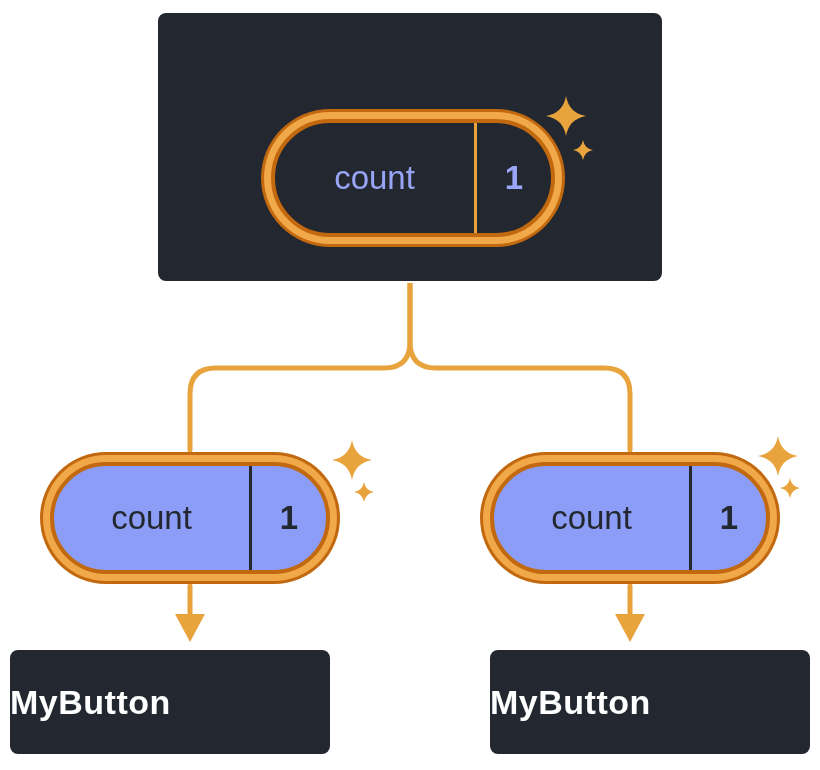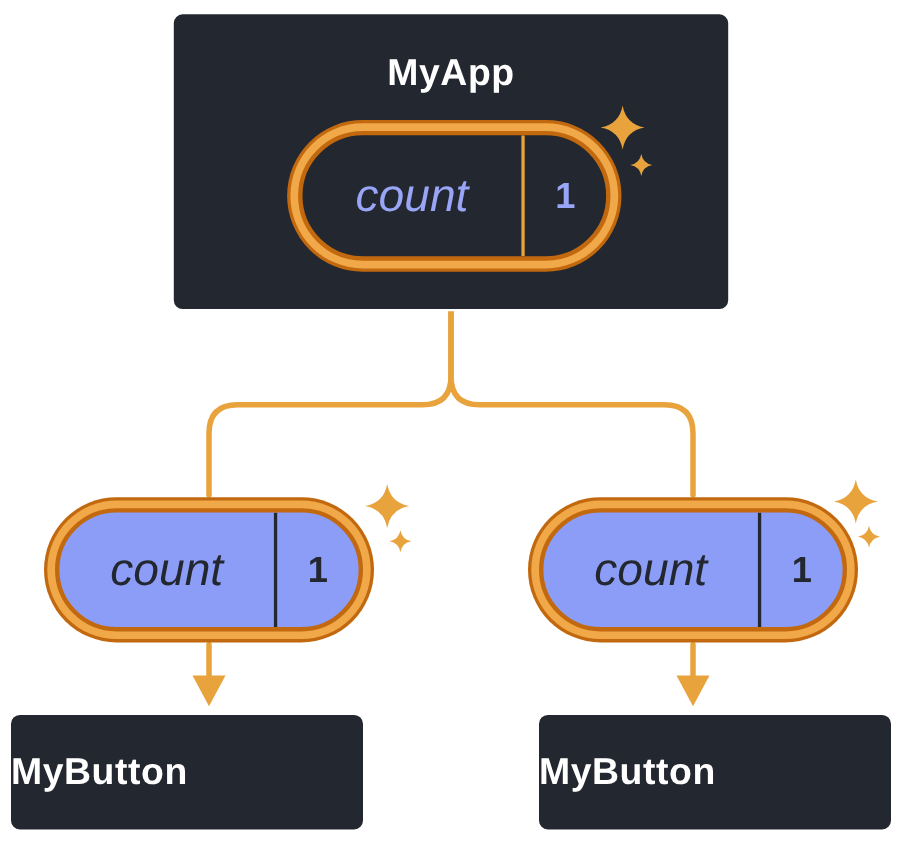--- a/index.html
+++ b/index.html
@@ -68,22 +68,21 @@
   .pill-light { background: var(--pill-light-fill); }
   .root-pill  { left: 113px; top: 106px; width: 284px; height: 118px; }
   .pill-left  { left: 50px;  top: 462px; width: 280px; height: 112px; }
   .pill-right { left: 490px; top: 462px; width: 280px; height: 112px; }
 
   .pill-name {
     flex: 1;
     display: flex;
     align-items: center;
     justify-content: center;
-    font-size: 42px;
-    font-style: italic;
+    font-size: 33px;
   }
   .pill-value {
     width: 74px;
     display: flex;
     align-items: center;
     justify-content: center;
     font-size: 33px;
     font-weight: 700;
   }
   .pill-divider { width: 3px; }
@@ -125,21 +124,20 @@
       <path class="arrow-shaft" d="M 190 586 L 190 618"></path>
       <polygon class="arrow-head" points="175,614 205,614 190,642"></polygon>
     </g>
     <g>
       <path class="arrow-shaft" d="M 630 586 L 630 618"></path>
       <polygon class="arrow-head" points="615,614 645,614 630,642"></polygon>
     </g>
   </svg>
 
   <div class="node root-node">
-    <div class="node-title">MyApp</div>
     <div class="pill pill-dark root-pill">
       <span class="pill-name">count</span>
       <span class="pill-divider"></span>
       <span class="pill-value">1</span>
     </div>
   </div>
 
   <svg class="sparkle" style="left:546px; top:96px;" width="70" height="70" viewBox="0 0 70 70">
     <path class="star" d="M20 0 Q23 17 40 20 Q23 23 20 40 Q17 23 0 20 Q17 17 20 0 Z"></path>
     <path class="star" transform="translate(27,44)" d="M10 0 Q11.5 8.5 20 10 Q11.5 11.5 10 20 Q8.5 11.5 0 10 Q8.5 8.5 10 0 Z"></path>

